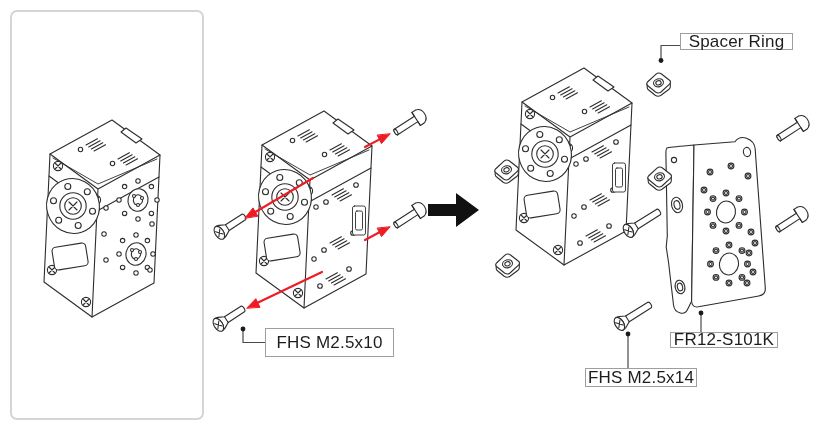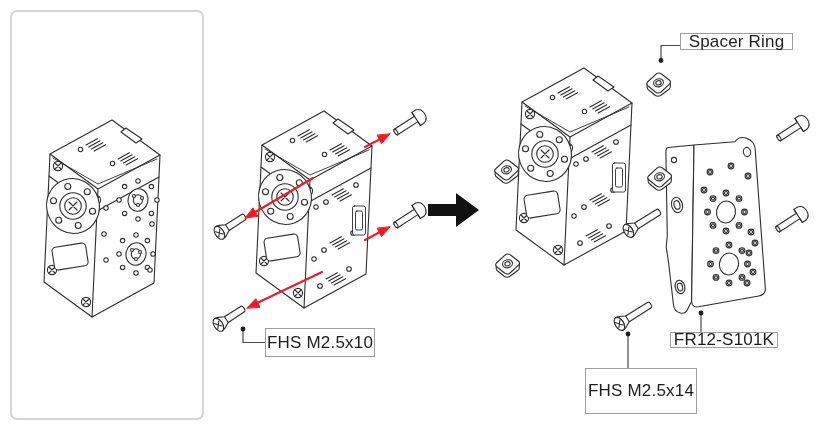--- a/index.html
+++ b/index.html
@@ -8,22 +8,22 @@
     font-family:"Liberation Sans", sans-serif;
   }
   svg{position:absolute;left:0;top:0;}
   .label-box{
     position:absolute;box-sizing:border-box;
     border:1.5px solid #9e9e9e;background:#fff;color:#1d1d1d;
     display:flex;align-items:center;justify-content:center;
     font-size:17px;letter-spacing:.2px;white-space:nowrap;
   }
   #label-spacer{left:680px;top:33px;width:113px;height:17px;}
-  #label-fhs10{left:265px;top:328px;width:110px;height:29px;}
-  #label-fhs14{left:585px;top:368px;width:112px;height:46px;}
+  #label-fhs10{left:265px;top:328px;width:129px;height:29px;}
+  #label-fhs14{left:585px;top:368px;width:112px;height:19px;}
   #label-fr12{left:670px;top:332px;width:108px;height:16px;}
 </style>
 </head>
 <body>
 
 <svg width="820" height="430" viewBox="0 0 820 430">
   <defs>
     <line id="vt" x1="0" y1="0" x2="11.4" y2="-6.2"></line>
     <circle id="sh" r="2.2" fill="#fff"></circle>
     <g id="bh">

